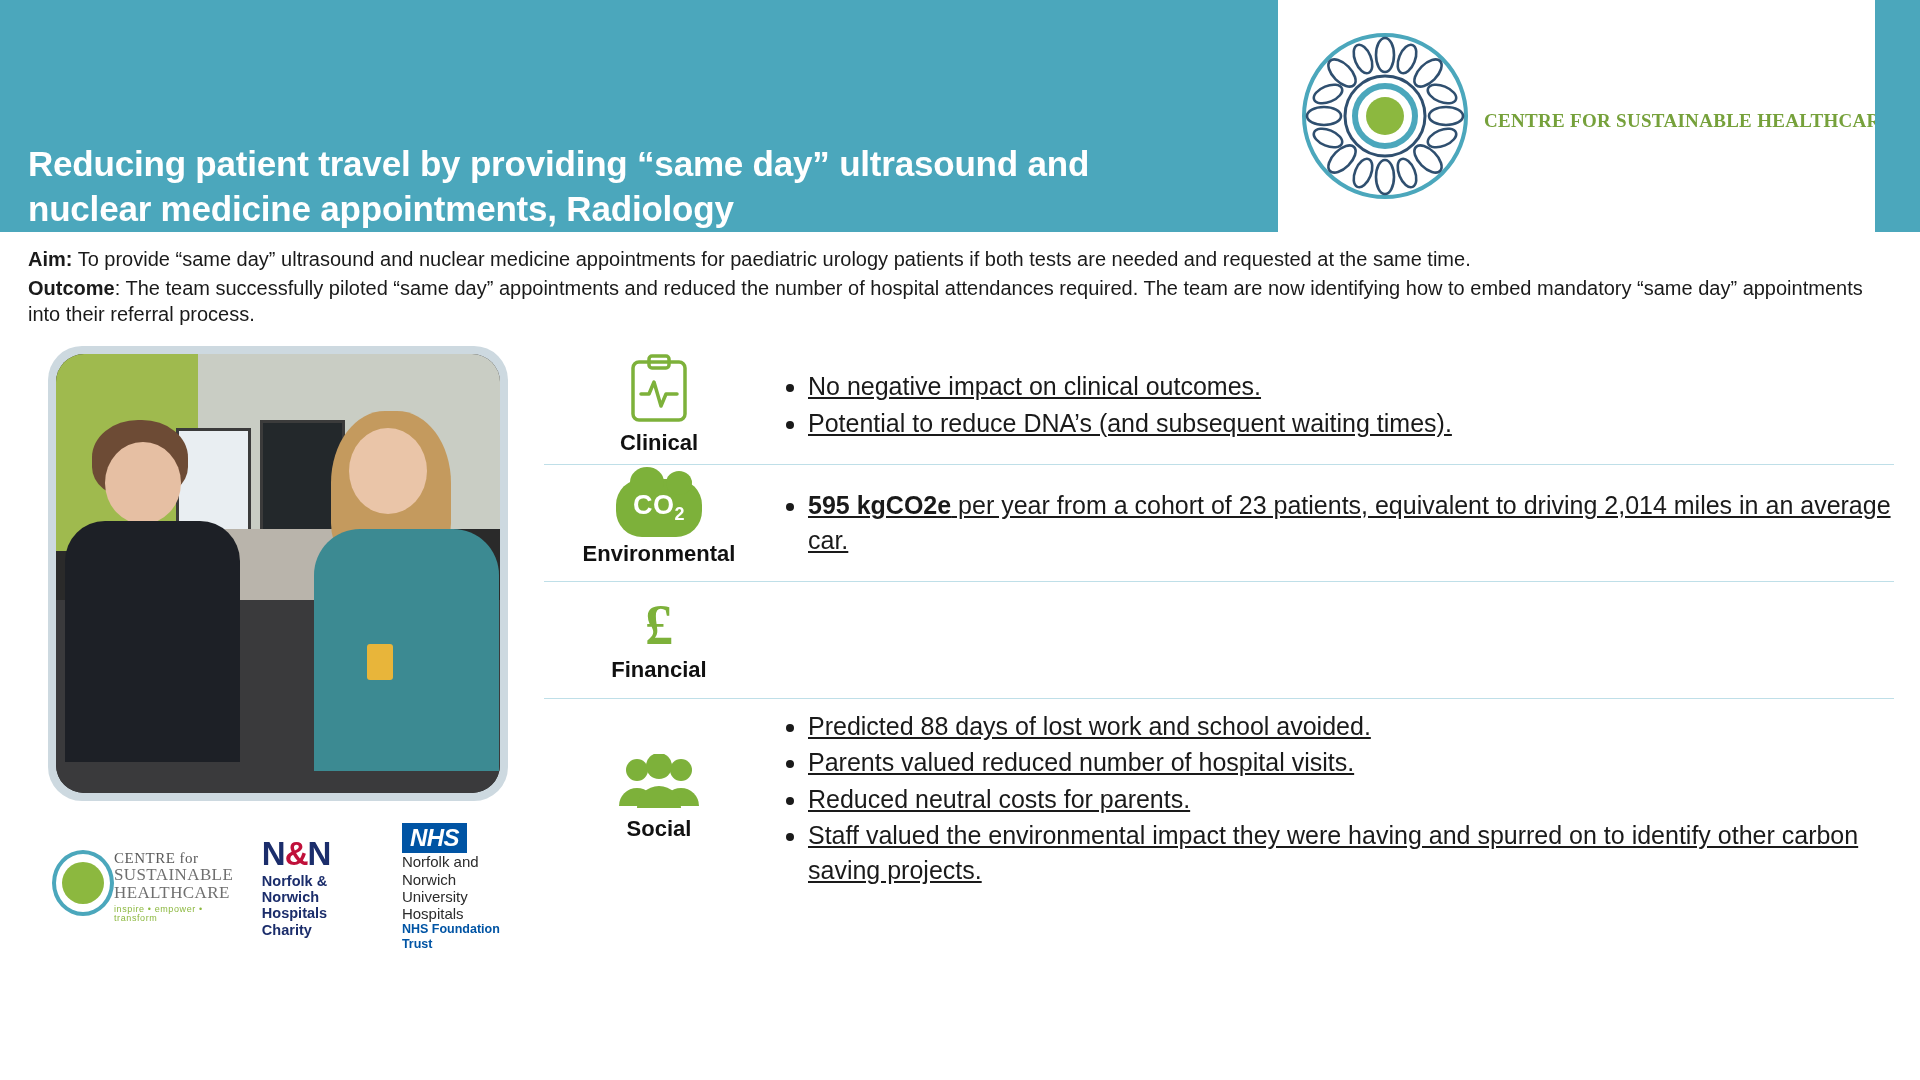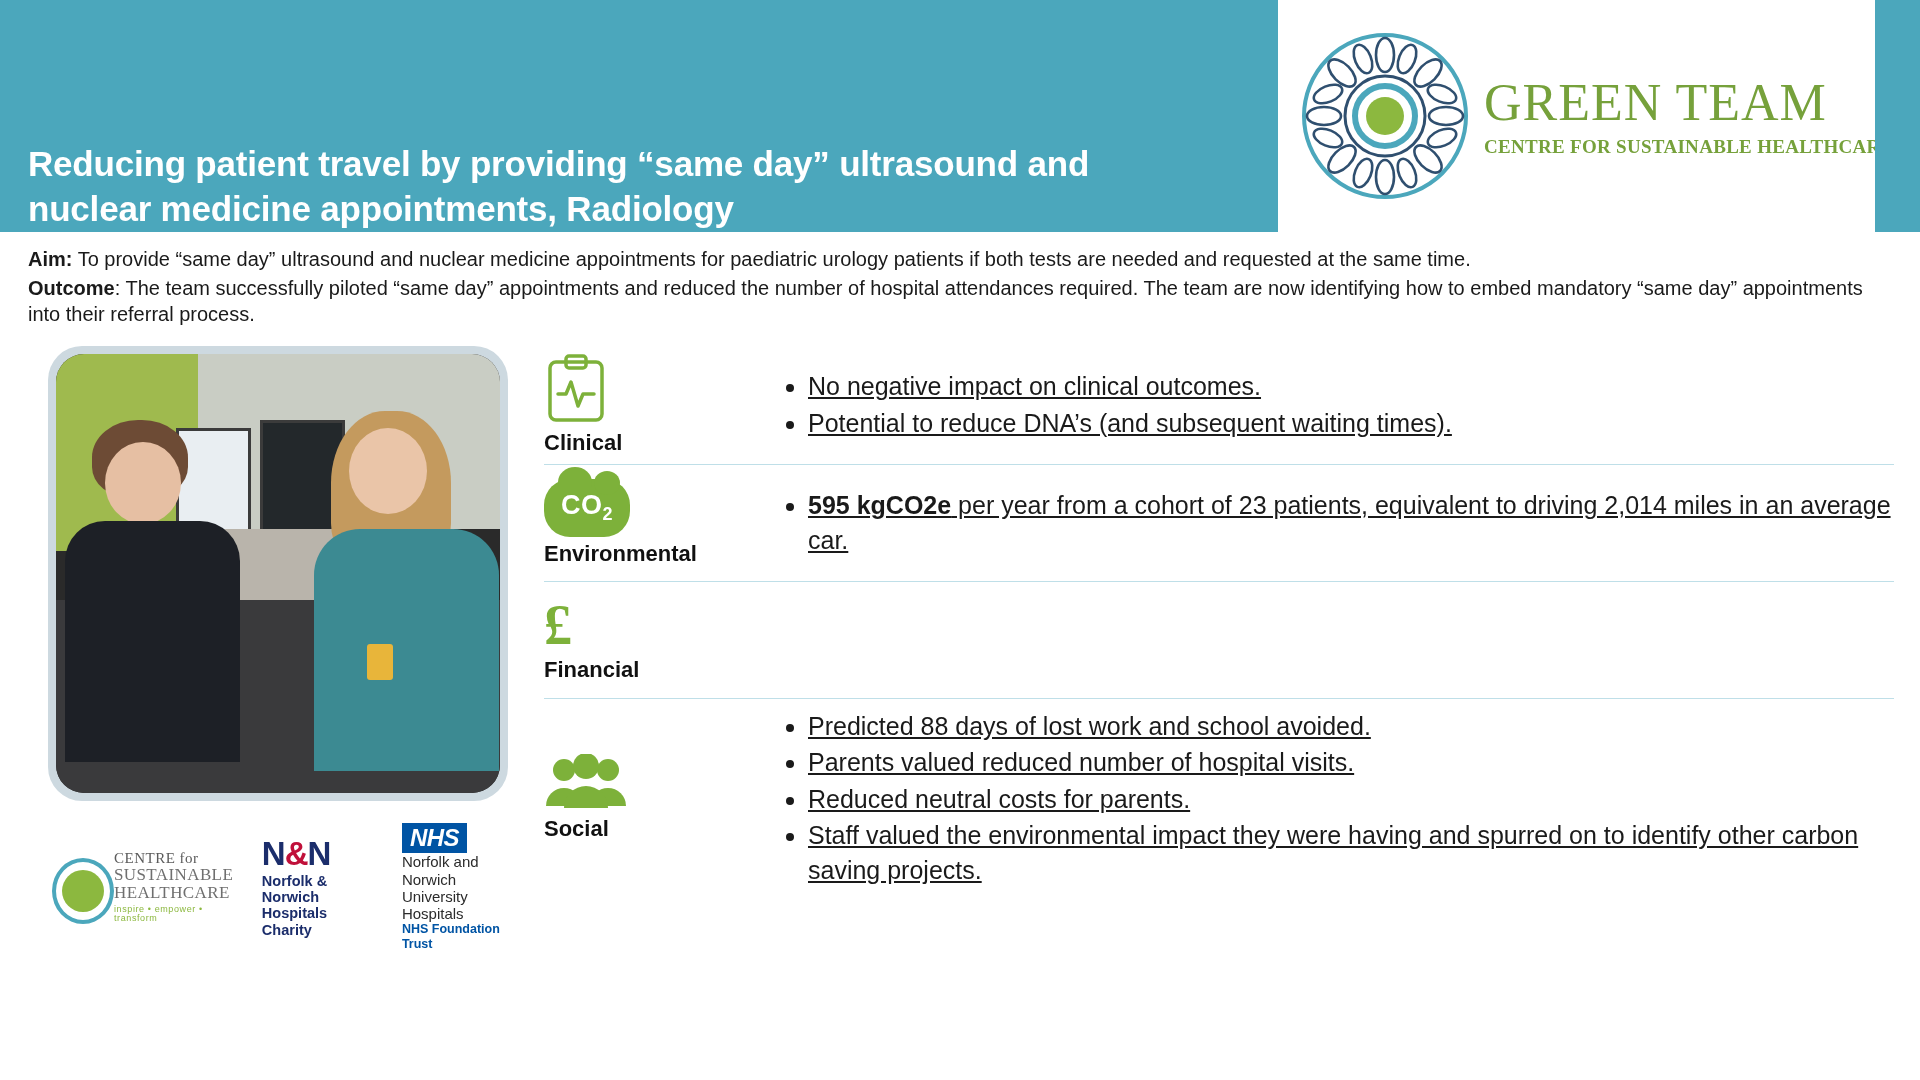--- a/index.html
+++ b/index.html
@@ -140,21 +140,21 @@
   .photo .personB-body { position:absolute; left:58%; top:40%; width:185px; height:55%; border-radius:46px 46px 0 0; background:#3c8a92; }
   .photo .lanyard { position:absolute; left:70%; top:66%; width:26px; height:36px; background:#e8b53a; border-radius:3px;}
 
   
   .partners {
     display: flex;
     align-items: center;
     gap: 22px;
     margin: 22px 0 0 24px;
   }
-  .csh-logo { display:flex; align-items:flex-end; gap:0; }
+  .csh-logo { display:flex; align-items:flex-start; gap:0; }
   .csh-circle {
     width: 66px; height: 66px; border-radius: 50%;
     border: 4px solid #4BA7BC;
     display:flex; align-items:center; justify-content:center;
     box-sizing: border-box;
   }
   .csh-inner { width:42px; height:42px; border-radius:50%; background:#8cb83f; }
   .csh-words { line-height: 1.08; }
   .csh-words .l1 { font-family:"Liberation Serif", serif; font-size:15px; color:#5b5b5b; letter-spacing:0.5px;}
   .csh-words .l2 { font-family:"Liberation Serif", serif; font-size:17px; color:#6f6f6f; letter-spacing:0.4px;}
@@ -187,20 +187,21 @@
     align-items: center;
     border-bottom: 1.5px solid #bfdfe8;
     min-height: 100px;
     padding: 8px 0;
   }
   .impact-row.last { border-bottom: none; }
   .icon-cell {
     flex: 0 0 230px;
     display: flex;
     flex-direction: column;
+    align-items: center;
     justify-content: center;
     gap: 4px;
   }
   .icon-label {
     font-size: 22px;
     font-weight: bold;
     color: #111;
   }
   .bullets {
     flex: 1 1 auto;
@@ -257,21 +258,20 @@
           <ellipse cx="28" cy="63" rx="15" ry="8" transform="rotate(-22 28 63)"></ellipse>
           <ellipse cx="28" cy="107" rx="15" ry="8" transform="rotate(22 28 107)"></ellipse>
           <ellipse cx="142" cy="63" rx="15" ry="8" transform="rotate(22 142 63)"></ellipse>
           <ellipse cx="142" cy="107" rx="15" ry="8" transform="rotate(-22 142 107)"></ellipse>
         </g>
         <circle cx="85" cy="85" r="40" fill="none" stroke="#2f4f6f" stroke-width="3"></circle>
         <circle cx="85" cy="85" r="30" fill="none" stroke="#4BA7BC" stroke-width="6"></circle>
         <circle cx="85" cy="85" r="19" fill="#8cb83f"></circle>
       </svg>
       <div class="gtc-text">
-        <div class="gtc-green">GREEN TEAM</div>
         <div class="gtc-sub">CENTRE FOR SUSTAINABLE HEALTHCARE</div>
       </div>
     </div>
     <div class="teal-right"></div>
   </div>
 </div>
 
 <div class="summary">
   <p><b>Aim:</b><span> To provide “same day” ultrasound and nuclear medicine appointments for paediatric urology patients if both tests are needed and requested at the same time.</span></p>
   <p><b>Outcome</b><span>: The team successfully piloted “same day” appointments and reduced the number of hospital attendances required.  The team are now identifying how to embed mandatory “same day” appointments into their referral process.</span></p>

